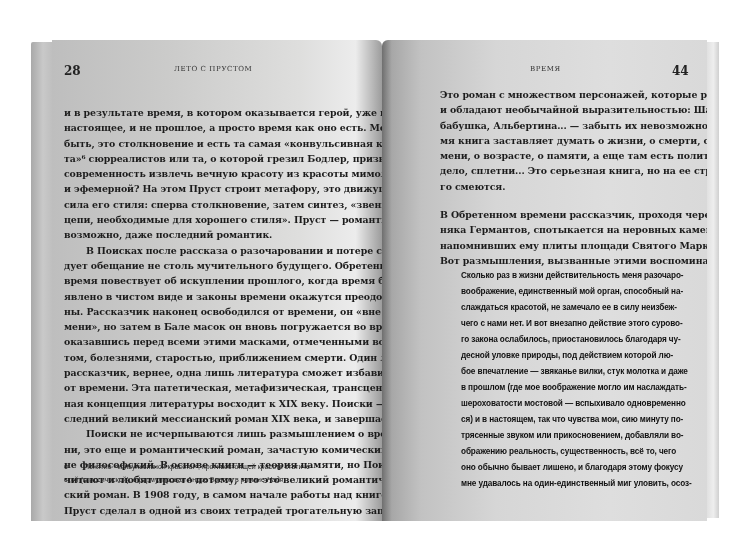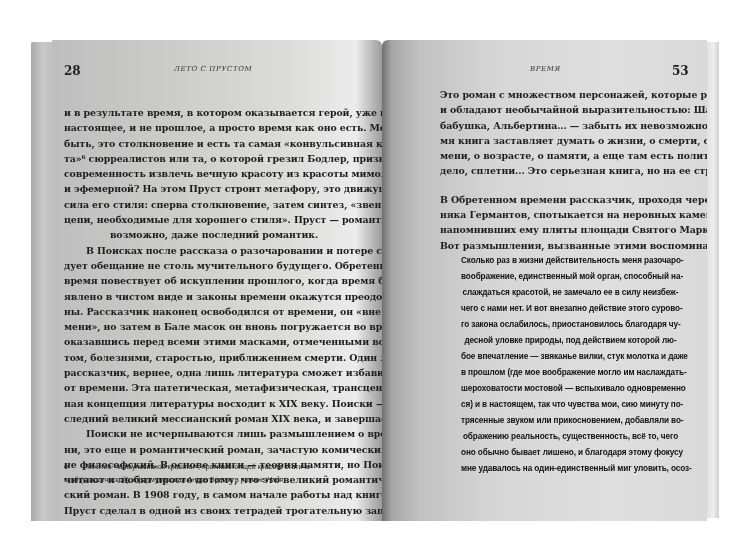--- a/index.html
+++ b/index.html
@@ -24,39 +24,39 @@
       left: 52px; width: 330px;
       background: linear-gradient(to right, #bebebe 0%, #cbcbca 35%, #dededd 75%, #ececec 92%, #9c9c9c 100%);
       border-top-right-radius: 6px;
     }
     .page-right {
       left: 382px; width: 325px;
       background: linear-gradient(to right, #6f6f6f 0%, #a7a7a7 3%, #c2c2c2 12%, #d6d6d6 35%, #dedede 70%, #d9d9d9 100%);
       border-top-left-radius: 6px;
     }
     .running-head {
-      position: absolute; top: 25px; font-size: 7px; letter-spacing: 0.6px; font-style: italic; color: #333;
+      position: absolute; top: 25px; font-size: 7px; letter-spacing: 0.6px; color: #333;
       text-transform: uppercase;
     }
     .folio { position: absolute; top: 24px; font-size: 12px; font-weight: bold; color: #222; }
     .text {
       position: absolute; font-size: 9.4px; line-height: 15.3px; color: #1c1c1c; font-weight: bold;
       text-align: justify; letter-spacing: -0.1px;
     }
     .text .gap { height: 13px; }
     .quote {
       font-family: "Liberation Sans", sans-serif; font-size: 8.2px; line-height: 16px; font-weight: bold;
       color: #111; margin-left: 21px; text-align: left;
     }
     .footnote {
       position: absolute; font-family: "Liberation Sans", sans-serif; font-size: 7px; line-height: 13px; color: #222;
     }
     .footnote .num { display: inline-block; width: 20px; }
     em { font-style: italic; }
-    .line { display: block; white-space: nowrap; text-align: center; }
+    .line { display: block; white-space: nowrap; }
   </style>
 </head>
 <body>
 
 <div class="book">
   <div class="page-stack-left"></div>
   <div class="page-stack-right"></div>
 
   <div class="page page-left">
     <span class="folio" style="left:12px;">28</span>
@@ -96,29 +96,30 @@
     </div>
 
     <div class="footnote" style="left:12px; top:420px; width:300px;">
       <div><span class="num">6</span><span>Понятие «конвульсивной красоты», противостоящей красоте статиче-</span></div>
       <div><span>ской (классической), сформулировал Андре Бретон в романе </span><em>Надя</em><span>.</span></div>
     </div>
   </div>
 
   <div class="page page-right">
     <span class="running-head" style="left:148px;">ВРЕМЯ</span>
-    <span class="folio" style="left:290px;">53</span>
+    <span class="folio" style="left:290px;">44</span>
 
     <div class="text" style="left:58px; top:47px; width:240px;">
       <span class="line">Это роман с множеством персонажей, которые развиваются</span>
       <span class="line">и обладают необычайной выразительностью: Шарлюс, Сванн,</span>
       <span class="line">бабушка, Альбертина... — забыть их невозможно, и в то же вре-</span>
       <span class="line">мя книга заставляет думать о жизни, о смерти, о любви, о вре-</span>
       <span class="line">мени, о возрасте, о памяти, а еще там есть политика, военное</span>
       <span class="line">дело, сплетни... Это серьезная книга, но на ее страницах мно-</span>
+      <span class="line">го смеются.</span>
       <div class="gap"></div>
       <span class="line">В Обретенном времени рассказчик, проходя через двор особ-</span>
       <span class="line">няка Германтов, спотыкается на неровных каменных плитах,</span>
       <span class="line">напомнивших ему плиты площади Святого Марка в Венеции.</span>
       <span class="line">Вот размышления, вызванные этими воспоминаниями.</span>
 
       <div class="quote">
         <span class="line">Сколько раз в жизни действительность меня разочаро-</span>
         <span class="line">воображение, единственный мой орган, способный на-</span>
         <span class="line">слаждаться красотой, не замечало ее в силу неизбеж-</span>

